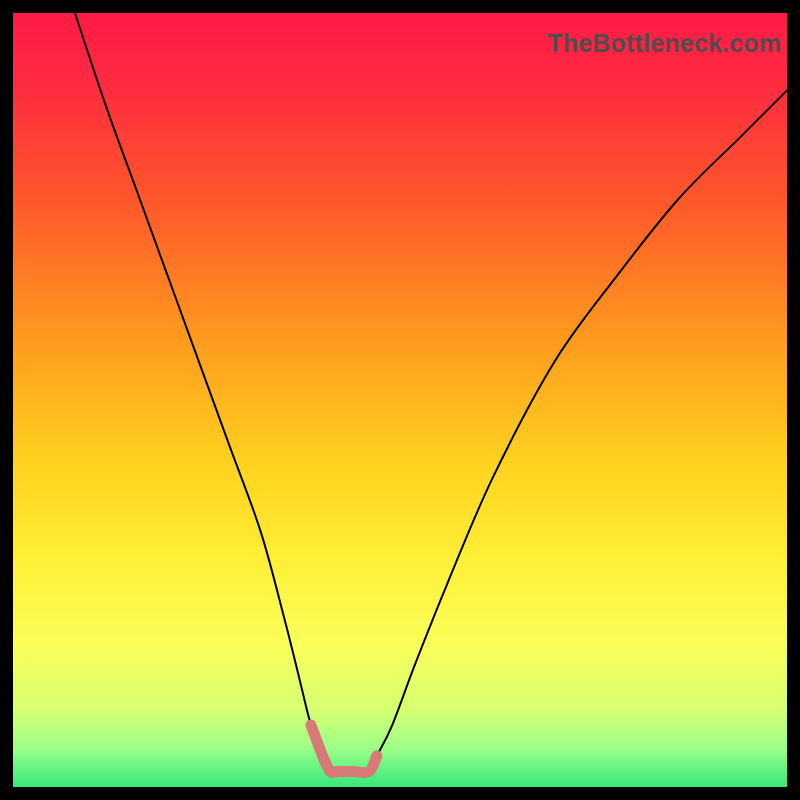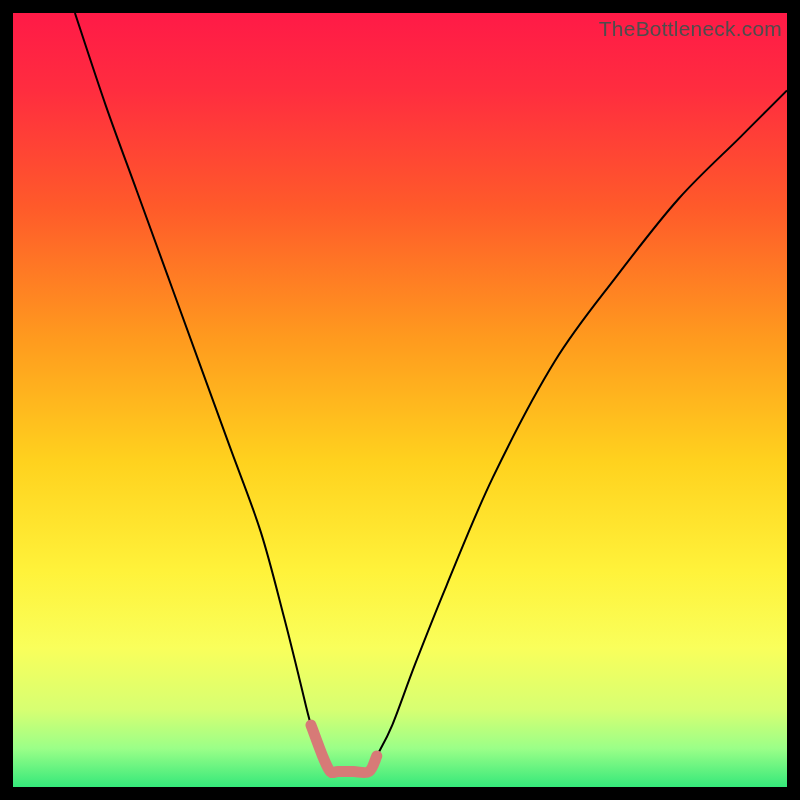--- a/index.html
+++ b/index.html
@@ -20,25 +20,25 @@
   .plot {
     position: absolute;
     left: 13px;
     top: 13px;
     width: 774px;
     height: 774px;
     overflow: hidden;
   }
   .watermark {
     position: absolute;
-    top: 4px;
+    top: 16px;
     right: 5px;
     color: #4d4d4d;
-    font-size: 21px;
-    font-weight: 400;
+    font-size: 25px;
+    font-weight: 700;
     letter-spacing: 0.2px;
     z-index: 10;
     user-select: none;
   }
 </style>
 </head>
 <body>
 
 <div class="stage">
 

